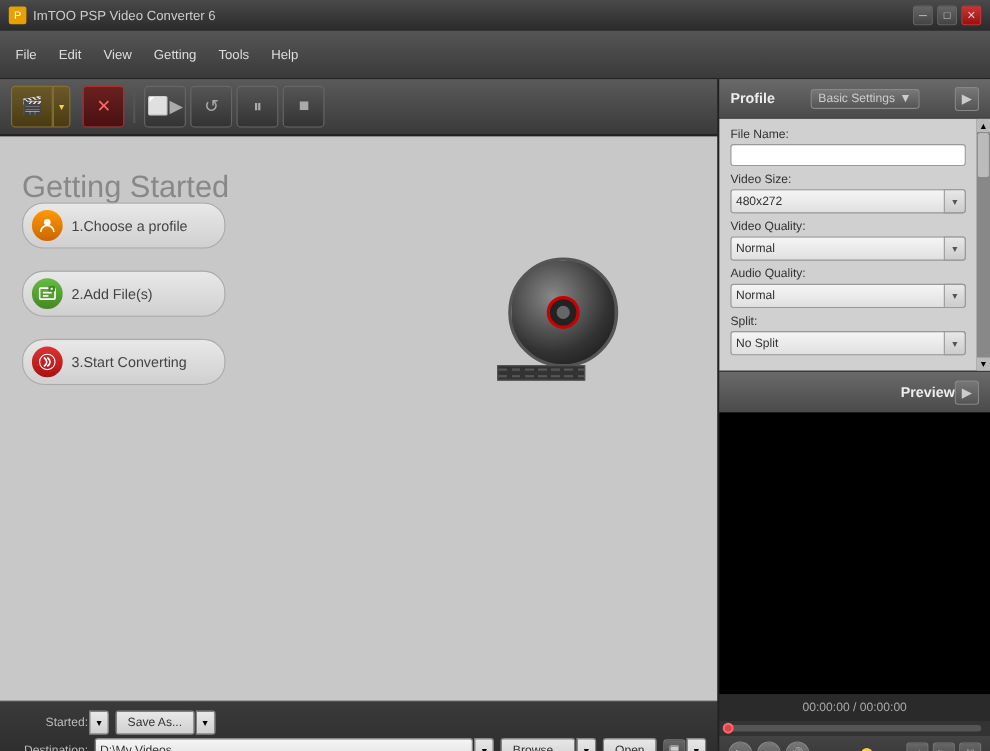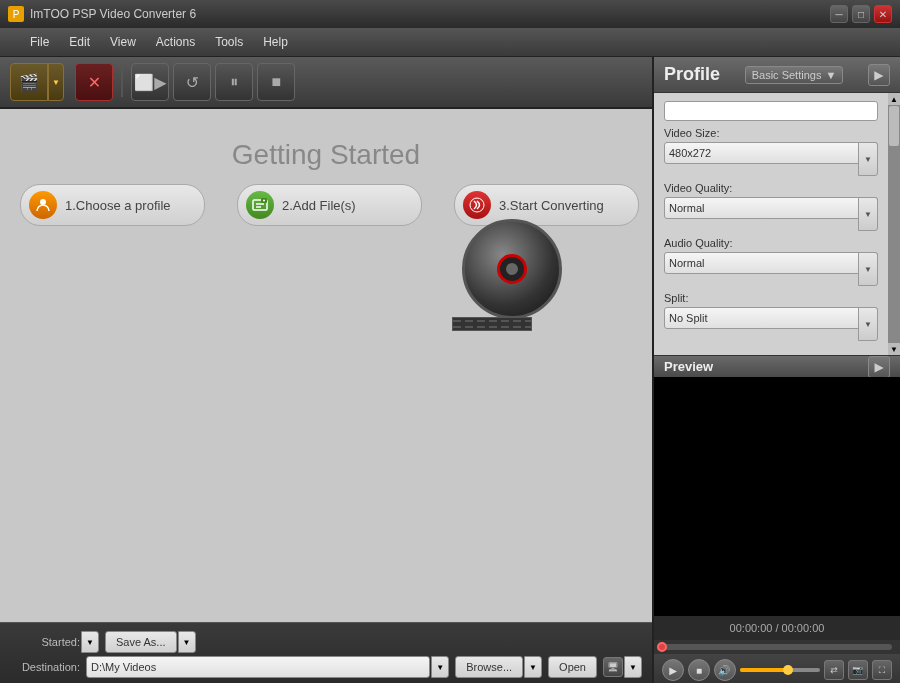--- a/index.html
+++ b/index.html
@@ -17,25 +17,25 @@
       font-size: 12px;
     }
     .title-bar-left { display: flex; align-items: center; gap: 6px; }
     .title-icon { width: 16px; height: 16px; background: #e8a000; border-radius: 2px; font-size: 10px; display: flex; align-items: center; justify-content: center; color: white; }
     .title-controls { display: flex; gap: 4px; }
     .title-btn { width: 18px; height: 18px; border-radius: 3px; border: 1px solid #666; background: linear-gradient(to bottom, #666, #444); display: flex; align-items: center; justify-content: center; color: #ccc; font-size: 10px; cursor: pointer; }
     .title-btn.close { background: linear-gradient(to bottom, #cc3333, #991111); border-color: #cc3333; }
 
     
     .menu-bar {
-      height: 29px;
+      height: 44px;
       background: linear-gradient(to bottom, #555, #3a3a3a);
       display: flex;
       align-items: center;
-      padding: 0 20px;
+      padding: 0 4px;
       border-bottom: 1px solid #222;
     }
     .menu-item {
       padding: 3px 10px;
       color: #ddd;
       font-size: 12px;
       cursor: pointer;
       border-radius: 3px;
     }
 
@@ -85,33 +85,33 @@
       font-size: 8px;
       margin-left: -4px;
     }
 
     
     .content-area {
       flex: 1;
       background: #c8c8c8;
       display: flex;
       flex-direction: column;
-      align-items: center;
+      align-items: flex-start;
       justify-content: flex-start;
       padding: 20px;
       position: relative;
     }
     .getting-started {
       font-size: 28px;
       color: #888;
       font-weight: 300;
       margin-bottom: 30px;
       margin-top: 10px;
     }
-    .steps-panel { position: absolute; left: 20px; top: 75px; display: flex; flex-direction: row; gap: 32px; }
+    .steps-panel { position: absolute; left: 20px; top: 60px; display: flex; flex-direction: column; gap: 20px; }
     .step-btn {
       display: flex; align-items: center; gap: 8px;
       background: linear-gradient(to bottom, #e8e8e8, #d0d0d0);
       border: 1px solid #aaa;
       border-radius: 20px;
       padding: 6px 16px 6px 8px;
       cursor: pointer;
       width: 185px;
       color: #444;
       font-size: 13px;
@@ -205,21 +205,21 @@
     
     .profile-header {
       height: 36px;
       background: linear-gradient(to bottom, #6a6a6a, #4a4a4a);
       display: flex;
       align-items: center;
       justify-content: space-between;
       padding: 0 10px;
       border-bottom: 1px solid #333;
     }
-    .profile-title { color: #eee; font-size: 18px; font-weight: bold; }
+    .profile-title { color: #eee; font-size: 13px; font-weight: bold; }
     .basic-settings-btn {
       display: flex; align-items: center; gap: 4px;
       color: #ccc; font-size: 11px; cursor: pointer;
       background: linear-gradient(to bottom, #777, #555);
       border: 1px solid #888;
       border-radius: 3px;
       padding: 2px 6px;
     }
     .panel-expand-btn { width: 22px; height: 22px; background: linear-gradient(to bottom, #777, #555); border: 1px solid #888; border-radius: 3px; display: flex; align-items: center; justify-content: center; cursor: pointer; color: #ccc; font-size: 12px; }
 
@@ -246,28 +246,28 @@
       border: 1px solid #999;
       border-radius: 3px;
       font-size: 11px;
       padding: 0 4px;
       appearance: none;
       color: #333;
       margin-bottom: 6px;
       cursor: pointer;
     }
     .select-wrapper { position: relative; margin-bottom: 6px; }
-    .select-wrapper .field-select { margin-bottom: 12px; }
+    .select-wrapper .field-select { margin-bottom: 0; }
     .select-arrow { position: absolute; right: 0; top: 0; bottom: 0; width: 20px; background: linear-gradient(to bottom, #e8e8e8, #ccc); border: 1px solid #999; border-radius: 0 3px 3px 0; display: flex; align-items: center; justify-content: center; font-size: 8px; color: #555; pointer-events: none; }
 
     
     .preview-header {
-      height: 22px;
+      height: 38px;
       background: linear-gradient(to bottom, #6a6a6a, #4a4a4a);
-      display: flex; align-items: center; justify-content: space-between;
+      display: flex; align-items: center; justify-content: flex-end;
       padding: 0 10px;
       border-top: 1px solid #333;
     }
     .preview-title { color: #eee; font-size: 13px; font-weight: bold; }
     .preview-content {
       flex: 1;
       background: #1a1a1a;
       display: flex; flex-direction: column; text-align: right;
     }
     .preview-video { flex: 1; background: #000; }
@@ -304,21 +304,21 @@
     <div class="title-btn">─</div>
     <div class="title-btn">□</div>
     <div class="title-btn close">✕</div>
   </div>
 </div>
 
 <div class="menu-bar">
   <div class="menu-item">File</div>
   <div class="menu-item">Edit</div>
   <div class="menu-item">View</div>
-  <div class="menu-item">Actions</div>
+  <div class="menu-item">Getting</div>
   <div class="menu-item">Tools</div>
   <div class="menu-item">Help</div>
 </div>
 
 <div class="app-body">
 
   <div class="left-panel">
 
     <div class="toolbar">
       <div class="tb-btn" style="border-radius: 4px 0 0 4px;">
@@ -431,20 +431,21 @@
       <div class="basic-settings-btn">
         <span>Basic Settings</span>
         <span>▼</span>
       </div>
       <div class="panel-expand-btn">▶</div>
     </div>
 
     <div style="display:flex; flex:none;">
       <div class="profile-content" style="flex:1;">
 
+        <div class="field-label">File Name:</div>
         <input class="field-input" type="text" value="" style="">
 
         <div class="field-label">Video Size:</div>
         <div class="select-wrapper">
           <select class="field-select">
             <option>480x272</option>
             <option>320x240</option>
             <option>640x480</option>
           </select>
           <div class="select-arrow">▼</div>

